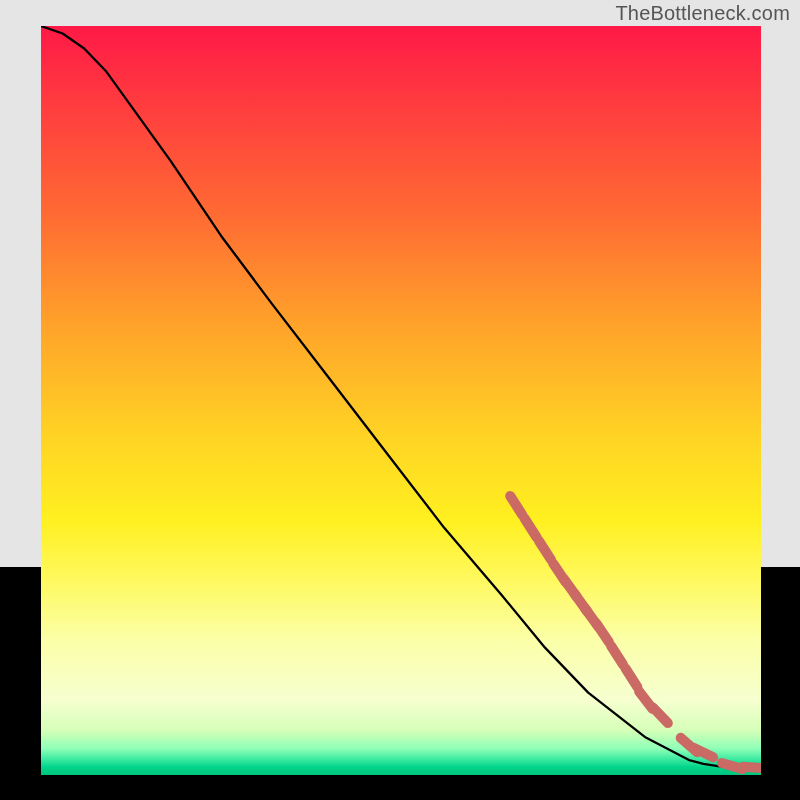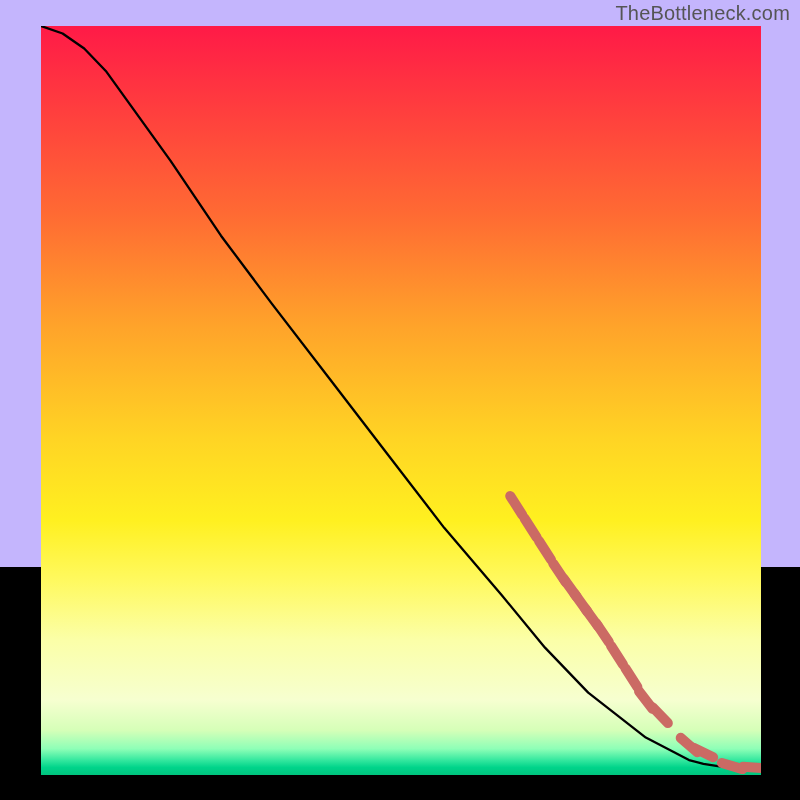--- a/index.html
+++ b/index.html
@@ -8,21 +8,21 @@
     width: 800px;
     height: 800px;
     background: #000;
     overflow: hidden;
     font-family: Arial, Helvetica, sans-serif;
   }
   .frame {
     position: relative;
     width: 800px;
     height: 567px;
-    background: #c4b5fd;
+    background: #e5e5e5;
   }
   .watermark {
     position: absolute;
     top: 2px;
     right: 10px;
     color: #555;
     font-size: 20px;
     font-weight: 500;
     letter-spacing: 0.2px;
   }

